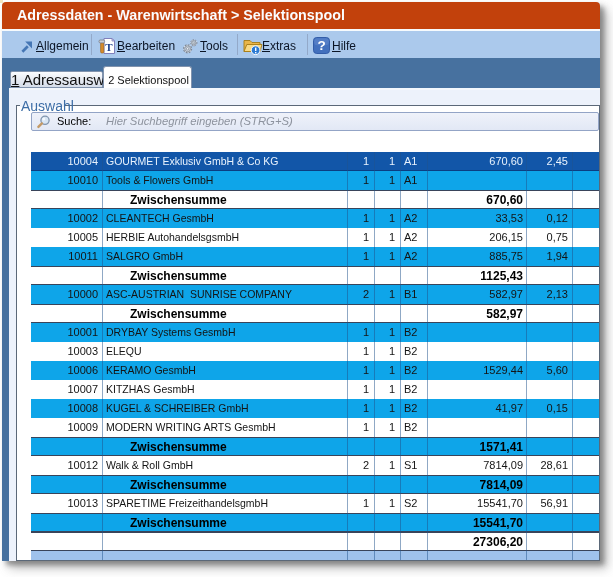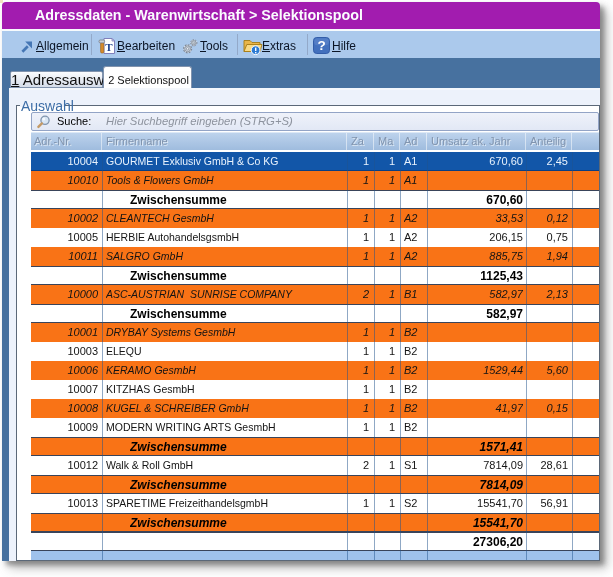--- a/index.html
+++ b/index.html
@@ -3,23 +3,23 @@
 <meta charset="utf-8">
 <style>
   * { margin:0; padding:0; box-sizing:border-box; }
   html,body { width:613px; height:577px; background:#ffffff; overflow:hidden;
     font-family:"Liberation Sans", sans-serif; }
   .abs { position:absolute; }
   #win { position:absolute; left:2px; top:2px; width:598px; height:559px;
     background:#edf2fb; border-radius:4px 4px 0 0;
     box-shadow: 4px 4px 5px rgba(80,80,80,0.52), 7px 7px 11px rgba(95,95,95,0.42); }
   #title { position:absolute; left:0; top:0; width:598px; height:27px;
-    background:#a21caf; border-radius:4px 4px 0 0;
+    background:#c2410c; border-radius:4px 4px 0 0;
     color:#fbfdff; font-weight:bold; font-size:14.3px; line-height:27px;
-    padding-left:33px; }
+    padding-left:15px; }
   #wstrip { position:absolute; left:0; top:27px; width:598px; height:2px; background:#f6fafd; }
   #toolbar { position:absolute; left:0; top:29px; width:598px; height:27px; background:#abc9ec; }
   .tlabel { position:absolute; font-size:12px; color:#0b1526; top:7.5px;text-align:right; }
   .tlabel u { text-decoration:underline; }
   .tsep { position:absolute; top:3px; width:1px; height:21px; background:#93a9c9; }
   #tabstrip { position:absolute; left:0; top:56px; width:598px; height:30px; background:#47719f; }
   #tabline { position:absolute; left:0; top:86px; width:598px; height:2px; background:#f3f7fc; }
   #leftband { position:absolute; left:0; top:86px; width:7px; height:473px; background:#47719f; }
   .tab { position:absolute; color:#111; text-align:center; white-space:nowrap; }
   #tab1 { left:8px; top:13px; width:93px; height:17px; line-height:16px; text-align:right; padding-right:3px;
@@ -40,21 +40,21 @@
     font-size:11px; line-height:17px; color:#111; }
   #search .lbl { position:absolute; left:25px; top:0; color:#000; }
   #search .hint { position:absolute; left:74px; top:0; font-style:italic; color:#8d939e; font-size:11.3px; }
   #header { position:absolute; left:14px; top:26px; width:568px; height:19px;
     background:linear-gradient(#bdd3ec,#afc8e6 45%,#9fbcde); border-top:1px solid #dce8f6;
     border-bottom:1px solid #ffffff; color:#8194ae; text-shadow:1px 1px 0 #dde8f4; font-size:11px; line-height:17px; }
   .hc { position:absolute; top:0; height:17px; border-right:1px solid rgba(255,255,255,0.5); }
   #rows { position:absolute; left:14px; top:46px; width:568px; height:399px; overflow:hidden; }
   .row { position:relative; width:568px; height:19px; font-size:11px; line-height:19px; color:#141414; }
   .row .c2 { font-size:10.5px; }
-  .row.blue { background:#f97316;font-style:italic; }
+  .row.blue { background:#0ea5e9; }
   .row.white { background:#ffffff; }
   .row.sel { background:#1256a8; color:#e8f2fd; border-bottom:1px solid #0a3e82;}
   .row.sum { font-weight:bold; font-size:12px; }
   .row.sum .c2 { font-size:12px;margin-left:24px; }
   .row.sum { border-top:1px solid #39445a; border-bottom:1px solid #39445a; color:#000; }
   .cell { position:absolute; top:0; height:19px; white-space:nowrap; overflow:hidden; }
   .rt { text-align:right; }
   .c1 { left:0;   width:67px; }  
   .c2 { left:75px; width:240px; }
   .c3 { left:316px; width:22px; }
@@ -124,29 +124,20 @@
   <div id="group">
     <div id="search">
       <svg class="abs" style="left:4px;top:2px" width="15" height="14" viewBox="0 0 15 14">
         <circle cx="9" cy="5.3" r="4.1" fill="#d9e6f4" stroke="#8095ae" stroke-width="1.3"></circle>
         <circle cx="7.7" cy="4" r="1.5" fill="#f4f9fd"></circle>
         <path d="M5.9 8.4 L2.4 11.9" stroke="#c49a66" stroke-width="2.4" stroke-linecap="round"></path>
       </svg>
       <span class="lbl">Suche:</span>
       <span class="hint">Hier Suchbegriff eingeben (STRG+S)</span>
     </div>
-    <div id="header">
-      <div class="hc" style="left:0;width:71px;padding-left:3px">Adr.-Nr.</div>
-      <div class="hc" style="left:71px;width:245px;padding-left:4px">Firmenname</div>
-      <div class="hc" style="left:316px;width:27px;padding-left:4px">Za</div>
-      <div class="hc" style="left:343px;width:26px;padding-left:4px">Ma</div>
-      <div class="hc" style="left:369px;width:27px;padding-left:4px">Ad</div>
-      <div class="hc" style="left:396px;width:99px;padding-left:4px">Umsatz ak. Jahr</div>
-      <div class="hc" style="left:495px;width:46px;padding-left:4px">Anteilig</div>
-    </div>
     <div id="rows">
 <div class="row sel">
           <div class="cell c1 rt">10004</div>
           <div class="cell c2">GOURMET Exklusiv GmbH &amp; Co KG</div>
           <div class="cell c3 rt">1</div>
           <div class="cell c4 rt">1</div>
           <div class="cell c5">A1</div>
           <div class="cell c6 rt">670,60</div>
           <div class="cell c7 rt">2,45</div>
         </div>

